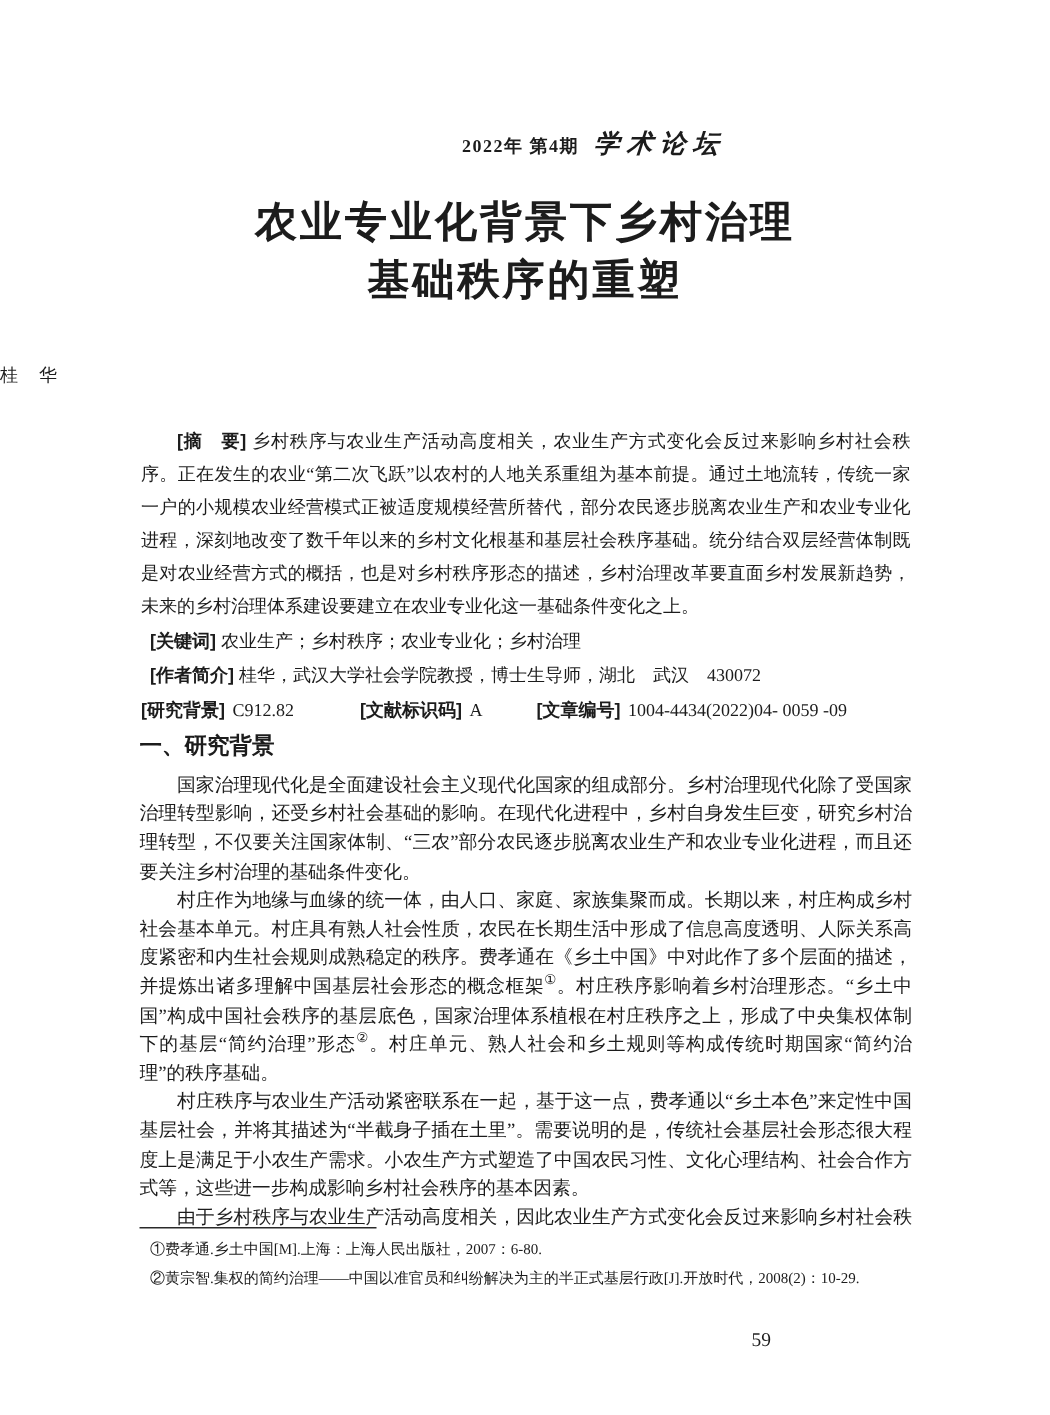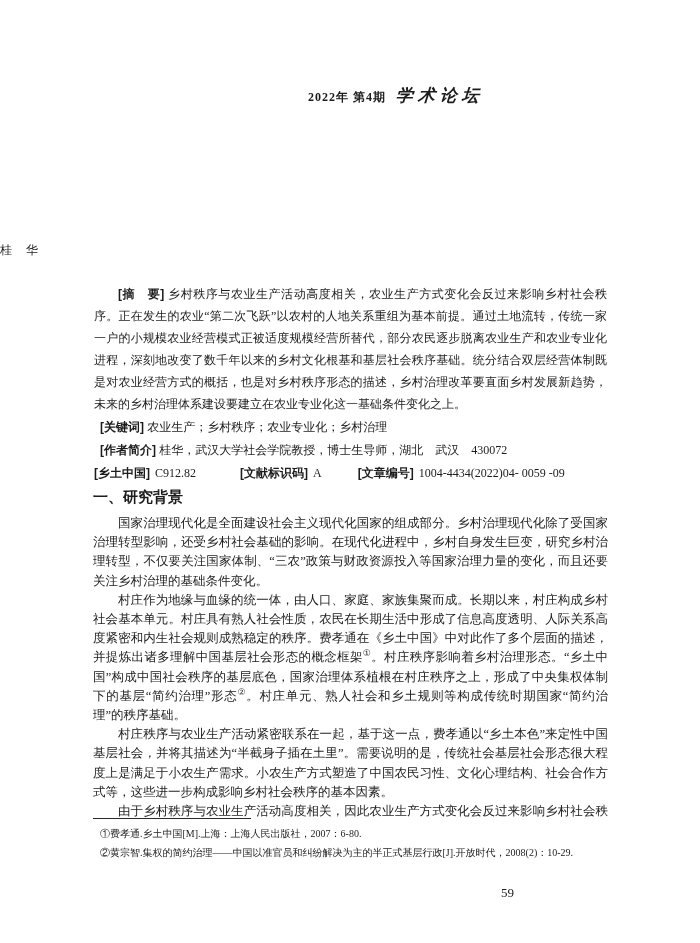--- a/index.html
+++ b/index.html
@@ -53,43 +53,47 @@
 </head>
 <body>
 
 <div class="page">
 
   <div class="hdr">
     <span class="issue">2022年 第4期</span>
     <span class="logo">学术论坛</span>
   </div>
 
+  <div class="title">
+    <div>农业专业化背景下乡村治理</div>
+    <div>基础秩序的重塑</div>
+  </div>
 
   <div class="author">桂　华</div>
 
   <div class="front">
     <p class="first"><span class="lbl">[摘　要] </span><span>乡村秩序与农业生产活动高度相关，农业生产方式变化会反过来影响乡村社会秩序。正在发生的农业“第二次飞跃”以农村的人地关系重组为基本前提。通过土地流转，传统一家一户的小规模农业经营模式正被适度规模经营所替代，部分农民逐步脱离农业生产和农业专业化进程，深刻地改变了数千年以来的乡村文化根基和基层社会秩序基础。统分结合双层经营体制既是对农业经营方式的概括，也是对乡村秩序形态的描述，乡村治理改革要直面乡村发展新趋势，未来的乡村治理体系建设要建立在农业专业化这一基础条件变化之上。</span></p>
     <p class="metaline"><span class="lbl">[关键词] </span><span>农业生产；乡村秩序；农业专业化；乡村治理</span></p>
     <p class="metaline"><span class="lbl">[作者简介] </span><span>桂华，武汉大学社会学院教授，博士生导师，湖北　武汉　430072</span></p>
     <p class="metaline clcline">
-      <span class="lbl">[乡土中国]</span>
+      <span class="lbl">[研究背景]</span>
         <span class="val">C912.82</span>
       <span class="gap1"></span>
       <span class="lbl">[文献标识码]</span>
         <span class="val">A</span>
       <span class="gap2"></span>
       <span class="lbl">[文章编号]</span>
         <span class="val">1004-4434(2022)04- 0059 -09</span>
     </p>
   </div>
 
   <div class="sec-heading">一、研究背景</div>
 
   <div class="bodytext">
-    <p>国家治理现代化是全面建设社会主义现代化国家的组成部分。乡村治理现代化除了受国家治理转型影响，还受乡村社会基础的影响。在现代化进程中，乡村自身发生巨变，研究乡村治理转型，不仅要关注国家体制、“三农”政策与财政资源投入等国家治理力量的变化，而且还要关注乡村治理的基础条件变化。</p>
+    <p>国家治理现代化是全面建设社会主义现代化国家的组成部分。乡村治理现代化除了受国家治理转型影响，还受乡村社会基础的影响。在现代化进程中，乡村自身发生巨变，研究乡村治理转型，不仅要关注国家体制、“三农”部分农民逐步脱离农业生产和农业专业化进程，而且还要关注乡村治理的基础条件变化。</p>
     <p><span>村庄作为地缘与血缘的统一体，由人口、家庭、家族集聚而成。长期以来，村庄构成乡村社会基本单元。村庄具有熟人社会性质，农民在长期生活中形成了信息高度透明、人际关系高度紧密和内生社会规则成熟稳定的秩序。费孝通在《乡土中国》中对此作了多个层面的描述，并提炼出诸多理解中国基层社会形态的概念框架</span><sup>①</sup><span>。村庄秩序影响着乡村治理形态。“乡土中国”构成中国社会秩序的基层底色，国家治理体系植根在村庄秩序之上，形成了中央集权体制下的基层“简约治理”形态</span><sup>②</sup><span>。村庄单元、熟人社会和乡土规则等构成传统时期国家“简约治理”的秩序基础。</span></p>
     <p>村庄秩序与农业生产活动紧密联系在一起，基于这一点，费孝通以“乡土本色”来定性中国基层社会，并将其描述为“半截身子插在土里”。需要说明的是，传统社会基层社会形态很大程度上是满足于小农生产需求。小农生产方式塑造了中国农民习性、文化心理结构、社会合作方式等，这些进一步构成影响乡村社会秩序的基本因素。</p>
     <p>由于乡村秩序与农业生产活动高度相关，因此农业生产方式变化会反过来影响乡村社会秩序。改革开放之后，我国农业生产方式快速变迁，目前已经步入农业现代化阶段，农业经营从“第一次飞</p>
   </div>
 
   <div class="footer">
     <div class="fn-sep"></div>
     <div class="footnotes">
       <p>①费孝通.乡土中国[M].上海：上海人民出版社，2007：6-80.</p>
       <p>②黄宗智.集权的简约治理——中国以准官员和纠纷解决为主的半正式基层行政[J].开放时代，2008(2)：10-29.</p>

